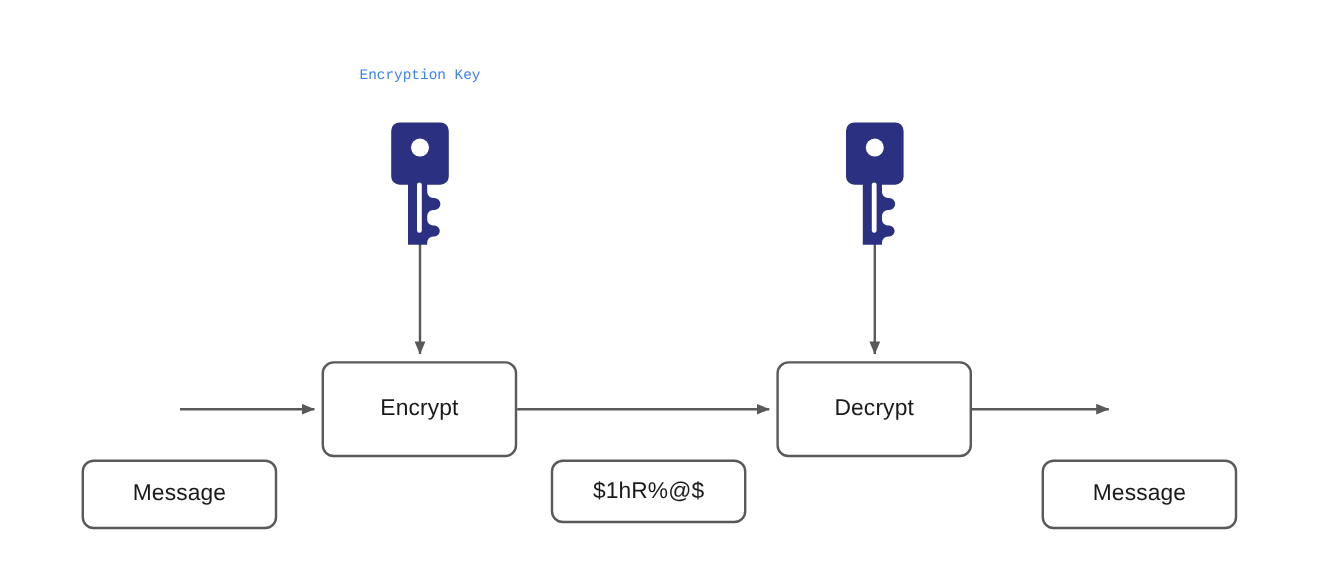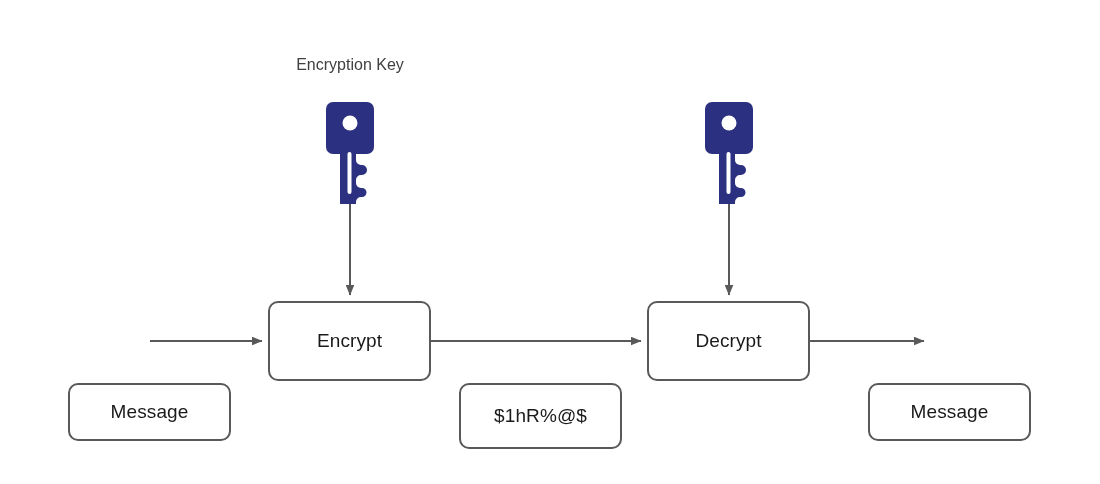--- a/index.html
+++ b/index.html
@@ -34,23 +34,23 @@
     align-items: center;
     justify-content: center;
     color: #1a1a1a;
     font-size: 19px;
     font-family: "Liberation Sans", sans-serif;
     letter-spacing: 0.1px;
   }
   .caption {
     position: absolute;
     text-align: center;
-    color: #404040;
-    font-size: 16px;
-    font-family: Liberation Sans, sans-serif;
+    color: #3b82f6;
+    font-size: 12px;
+    font-family: Liberation Mono, monospace;
     white-space: nowrap;
   }
   .key-wrap {
     position: absolute;
   }
 </style>
 </head>
 <body>
 
 <div id="canvas">
@@ -97,17 +97,17 @@
 
   <div class="caption" style="left:250px; top:56px; width:200px;">Encryption Key</div>
 
 
   <div class="node-box" style="left:268px; top:301px; width:163px; height:80px;">Encrypt</div>
 
   <div class="node-box" style="left:647px; top:301px; width:163px; height:80px;">Decrypt</div>
 
   <div class="node-box" style="left:68px; top:383px; width:163px; height:58px;">Message</div>
 
-  <div class="node-box" style="left:459px; top:383px; width:163px; height:66px;">$1hR%@$</div>
+  <div class="node-box" style="left:459px; top:383px; width:163px; height:53px;">$1hR%@$</div>
 
   <div class="node-box" style="left:868px; top:383px; width:163px; height:58px;">Message</div>
 
 </div>
 
 </body></html>

